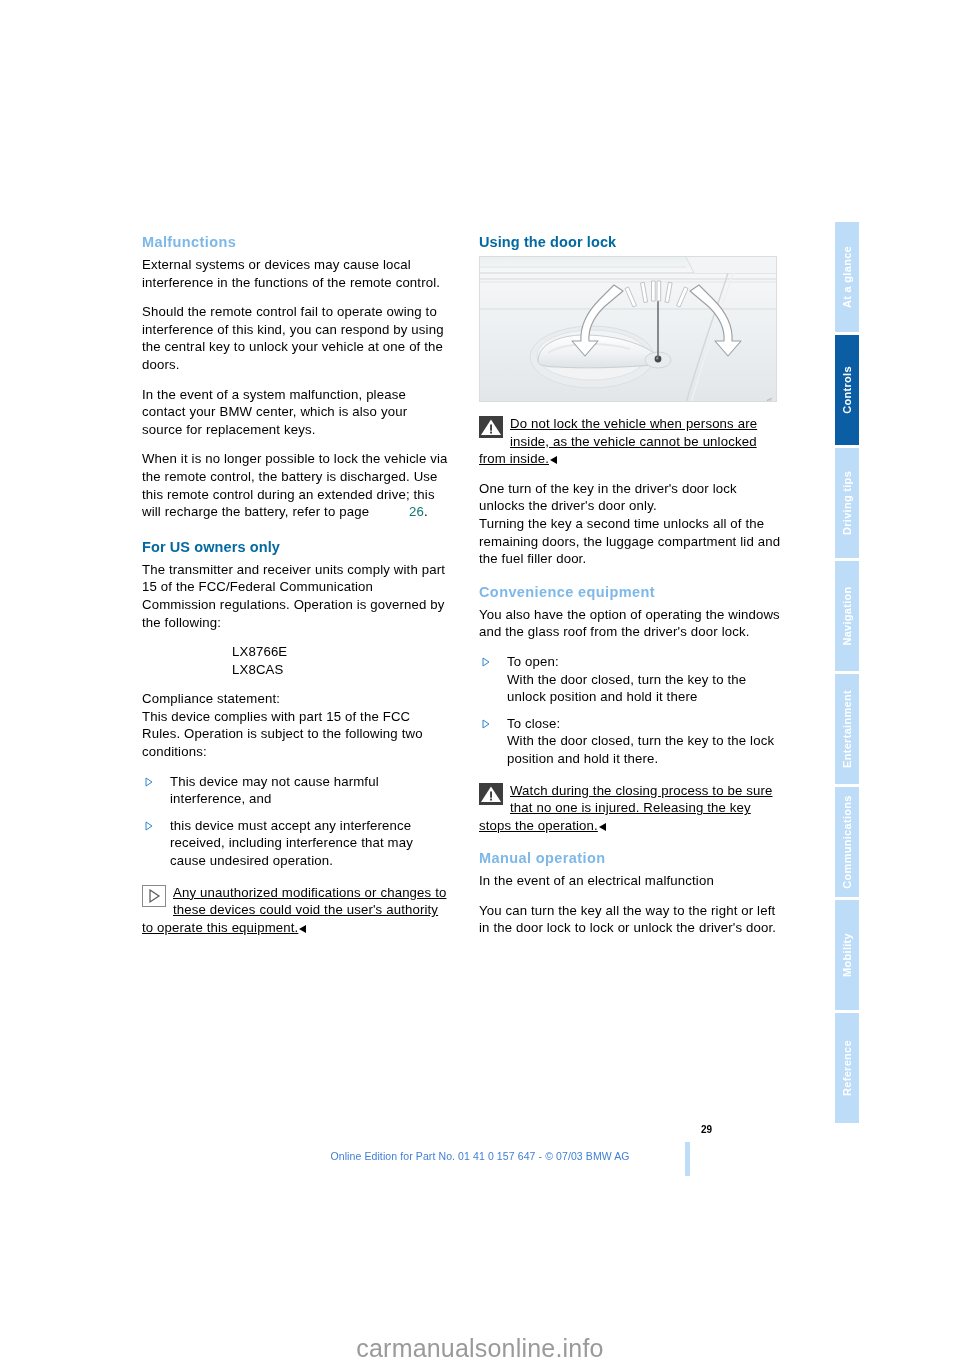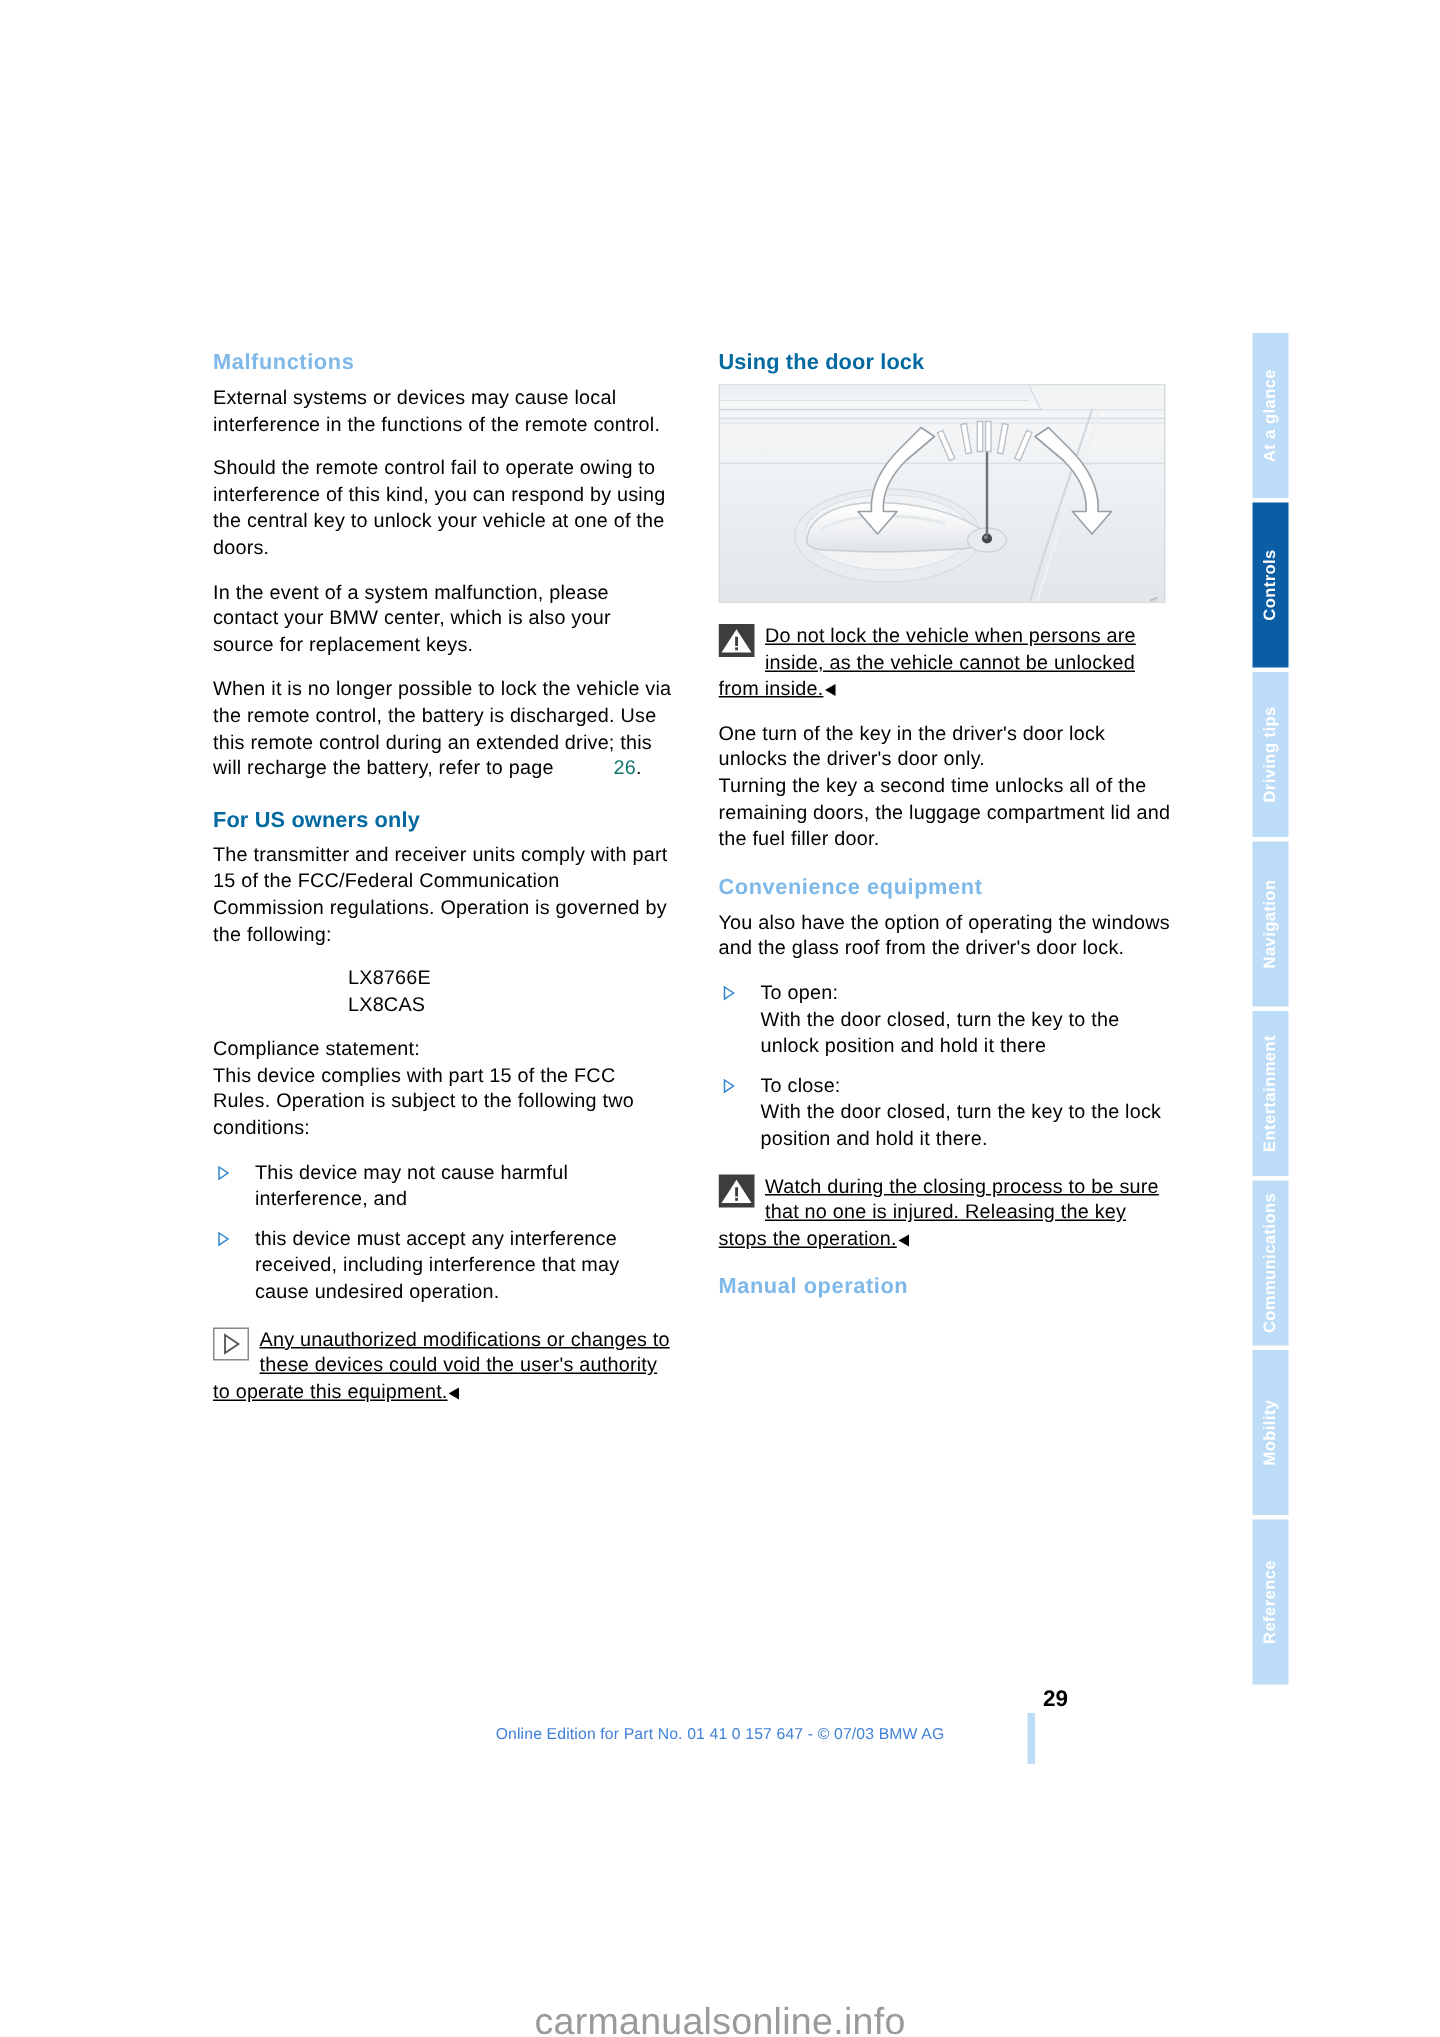--- a/index.html
+++ b/index.html
@@ -189,21 +189,21 @@
     font-size: 10.5px;
     color: #3f7fd6;
     letter-spacing: 0.1px;
   }
   #pagenum {
     position: absolute;
     left: 0;
     top: 1112px;
     width: 712px;
     text-align: right;
-    font-size: 15px;
+    font-size: 10px;
     font-weight: bold;
     color: #000;
   }
   #pagebar {
     position: absolute;
     left: 685px;
     top: 1130px;
     width: 5px;
     height: 34px;
     background: #bddcf7;
@@ -402,20 +402,22 @@
             <path d="M12 3.5 L22 19 L2 19 Z" fill="#ffffff"></path>
             <rect x="11.1" y="8.5" width="1.9" height="6.2" fill="#3d3d3d"></rect>
             <rect x="11.1" y="15.6" width="1.9" height="1.9" fill="#3d3d3d"></rect>
           </svg>
         </span>
         <p><span>Watch during the closing process to be sure that no one is injured. Releasing the key stops the operation.</span><span class="tri-black"></span></p>
       </div>
 
       <h2 class="head-light" style="margin-top:16px;">Manual operation</h2>
 
+      <p class="body">In the event of an electrical malfunction</p>
+      <p class="body">You can turn the key all the way to the right or left in the door lock to lock or unlock the driver's door.</p>
 
     </div>
   </div>
 
   <div id="sidebar">
     <div class="tab" style="height:110px">
       <span>At a glance</span>
     </div>
     <div class="tab active" style="height:110px">
       <span>Controls</span>

